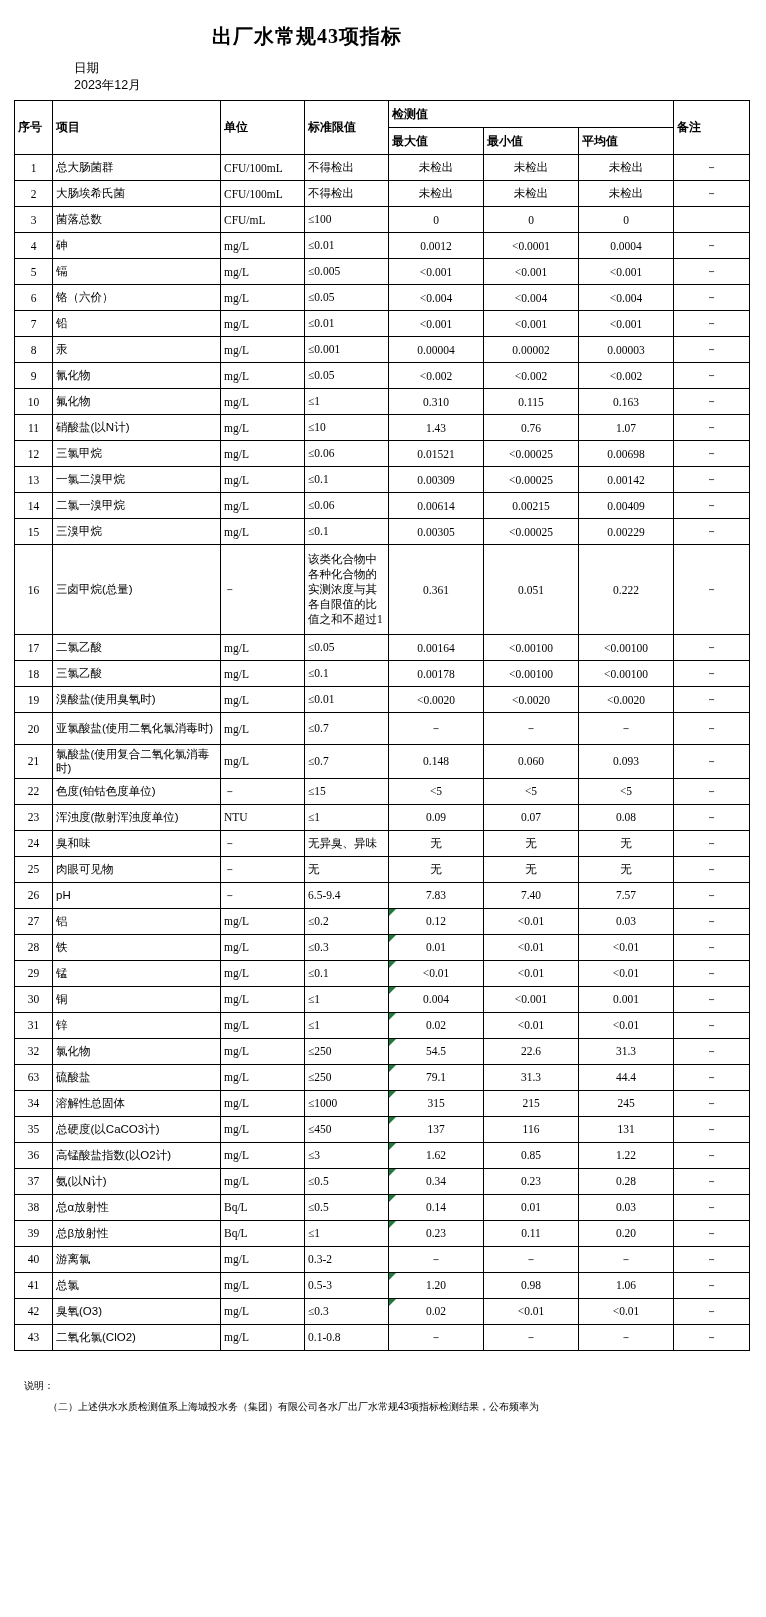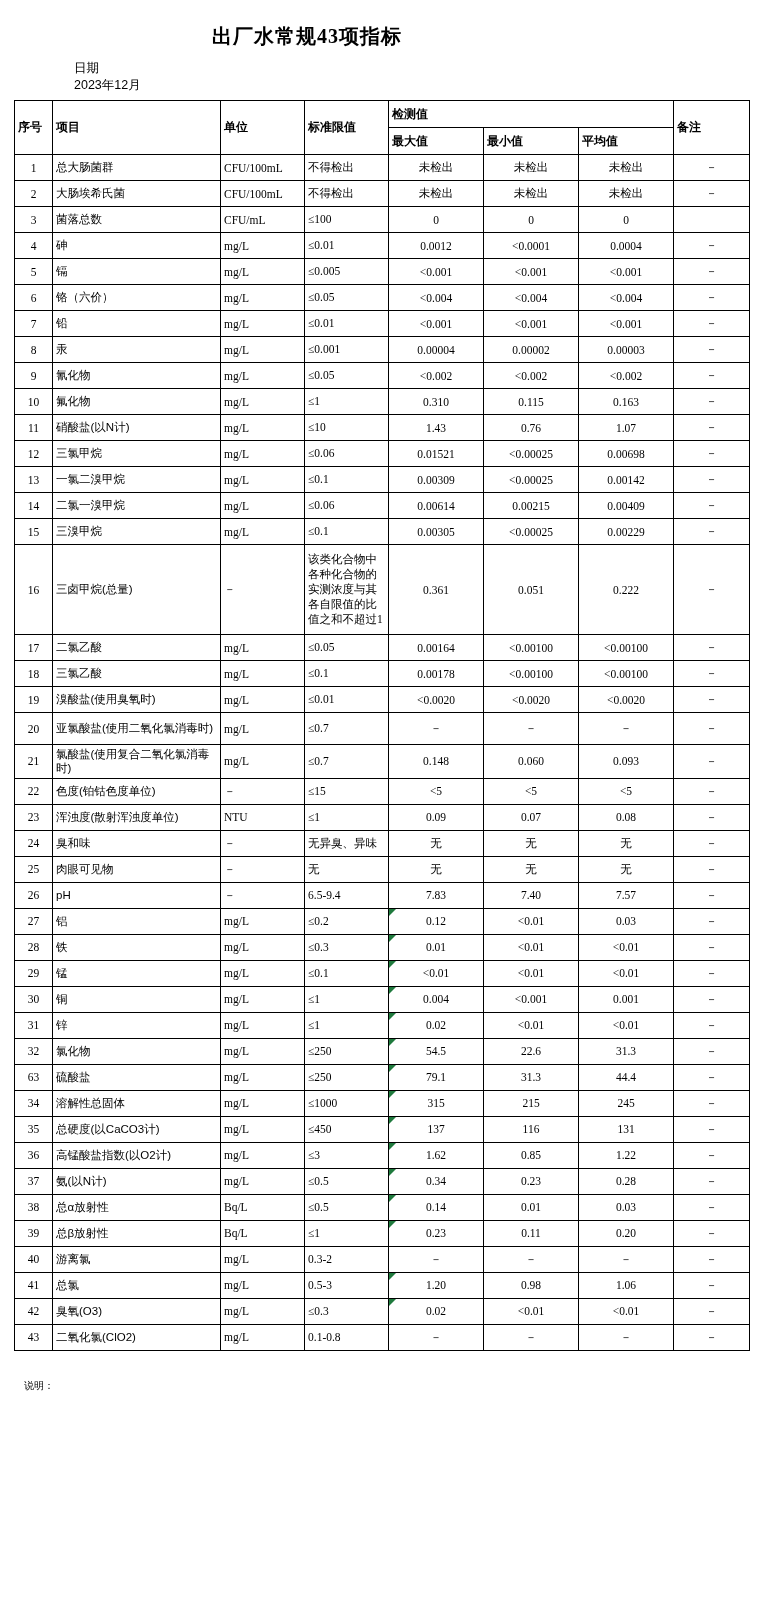--- a/index.html
+++ b/index.html
@@ -600,16 +600,17 @@
           <td class="c-val">－</td>
           <td class="c-val">－</td>
           <td class="c-val">－</td>
           <td class="c-remark">－</td>
         </tr>
       </tbody>
   </table>
 
   <div class="note">
     <div class="note-title">说明：</div>
+    <p class="indent">（二）上述供水水质检测值系上海城投水务（集团）有限公司各水厂出厂水常规43项指标检测结果，公布频率为</p>
   </div>
 
   <div class="spacer-bottom"></div>
 </div>
 
 </body></html>

